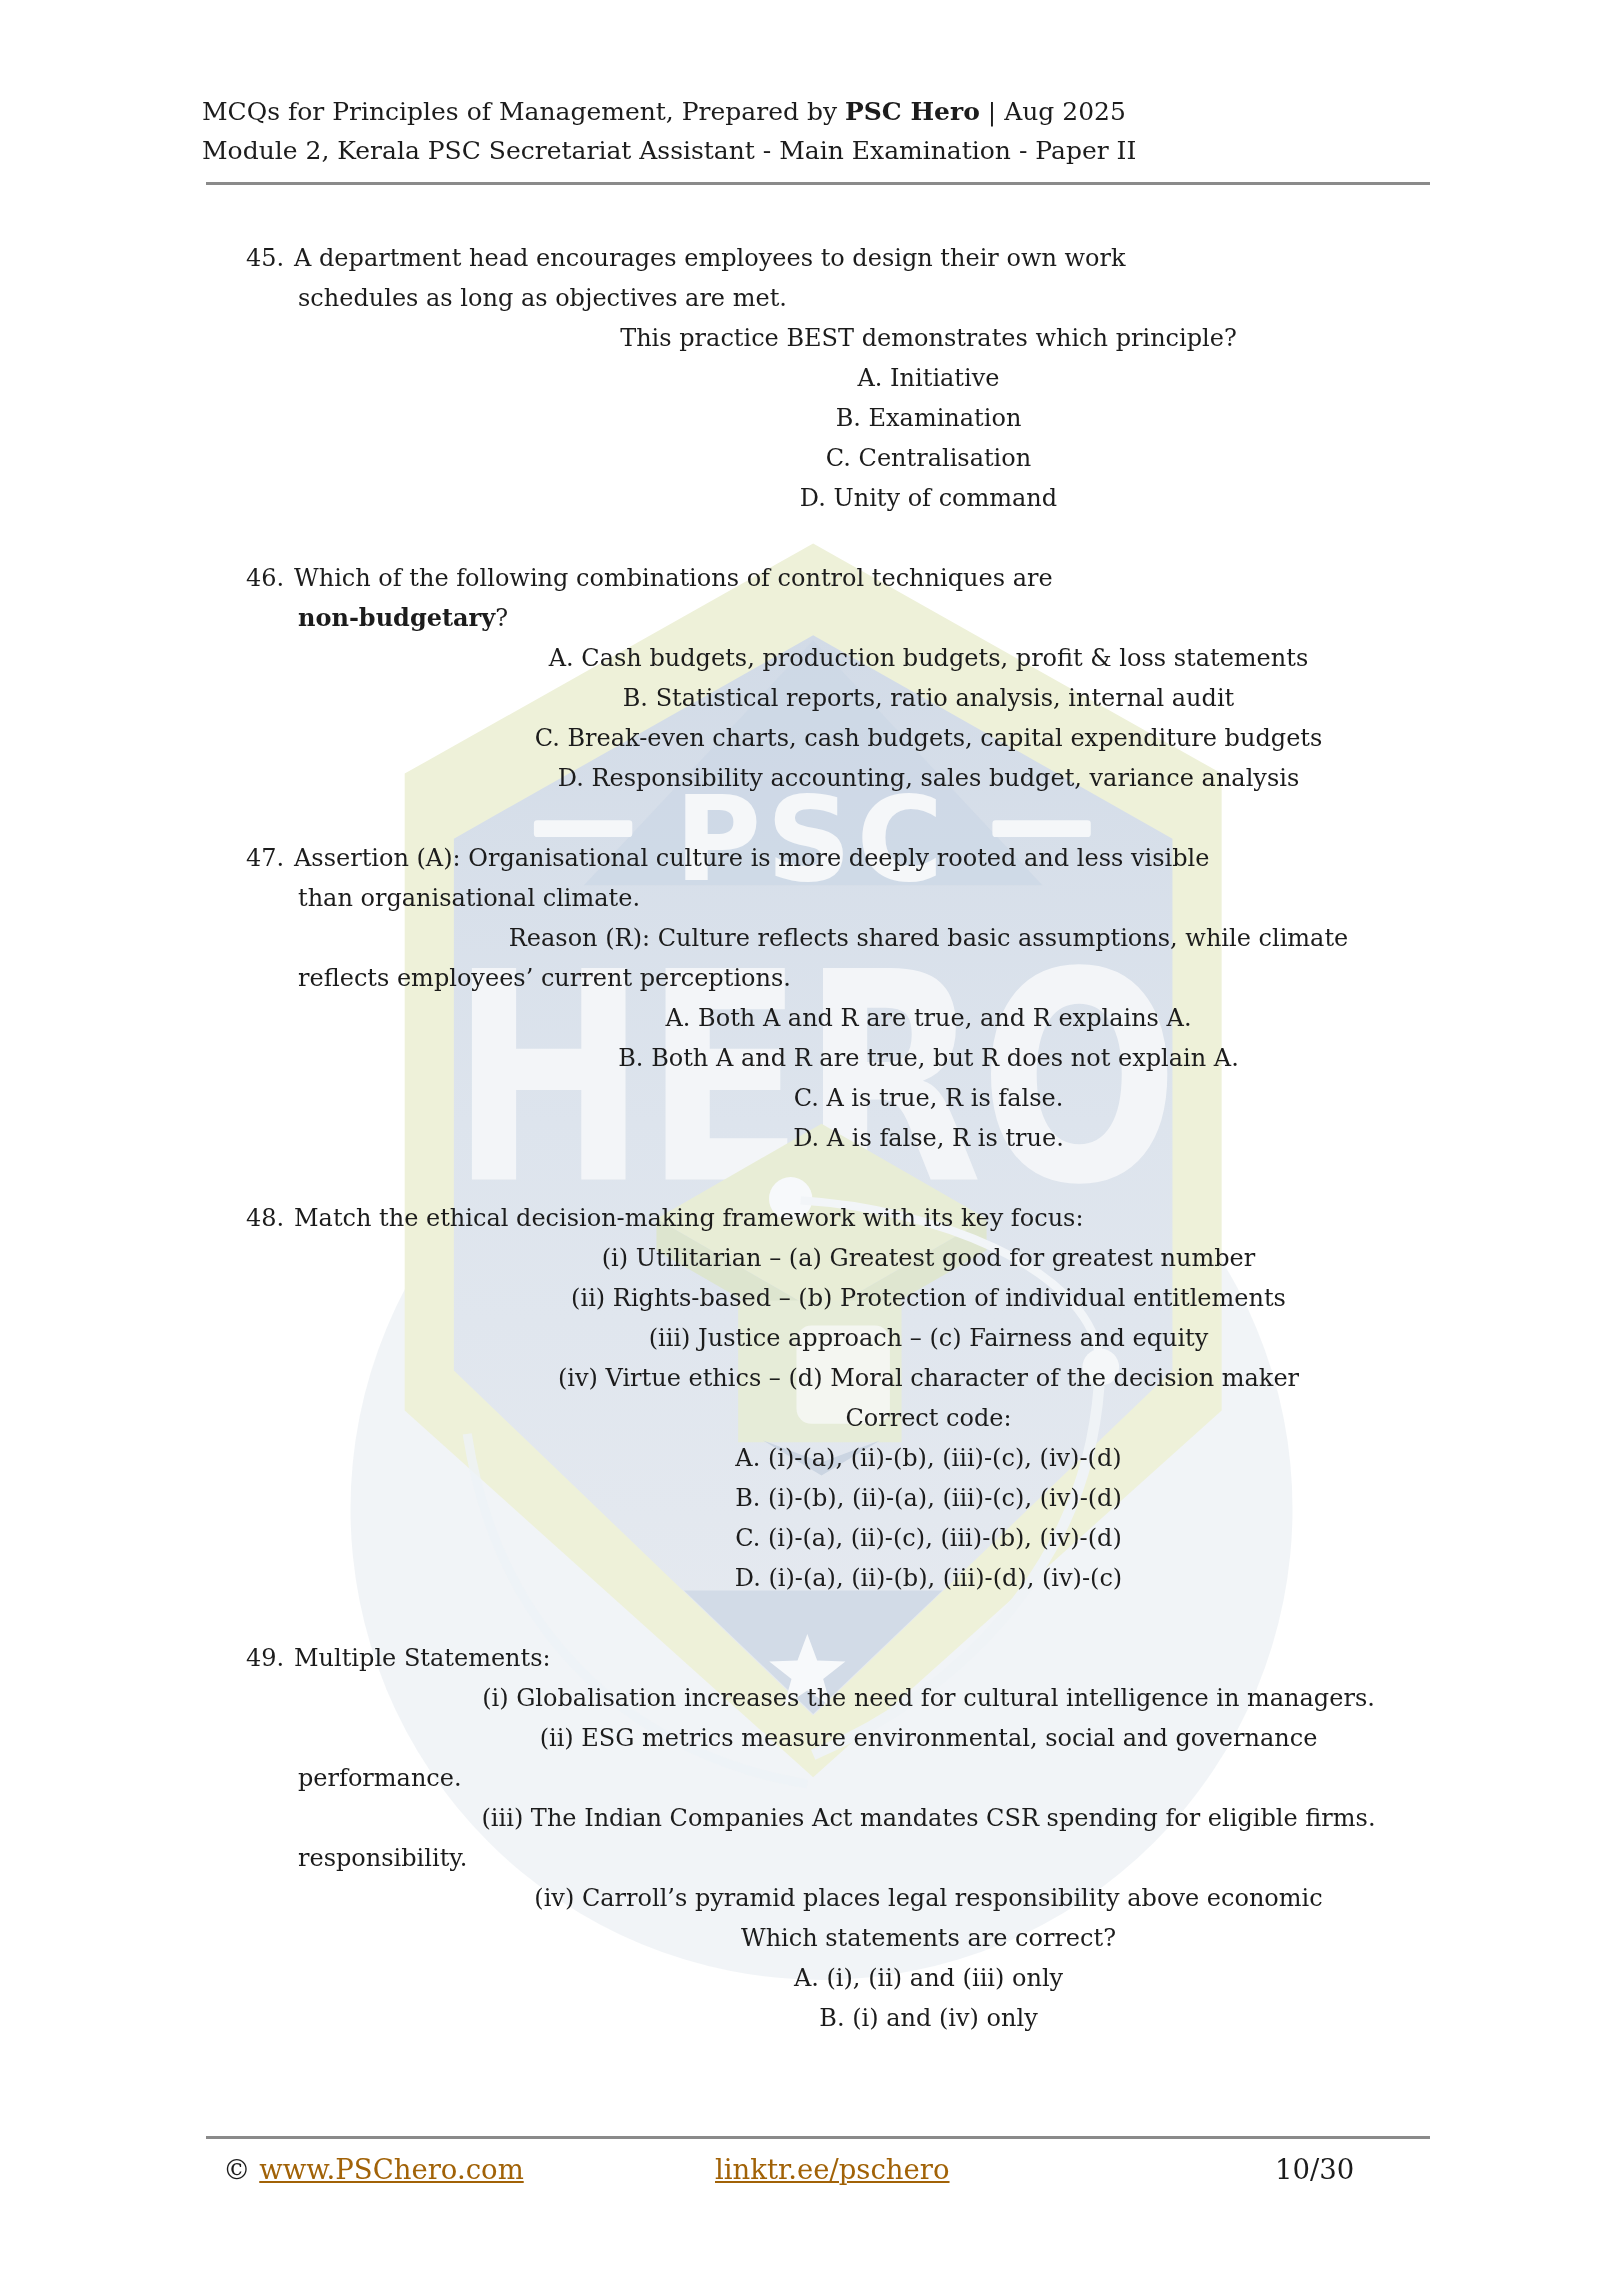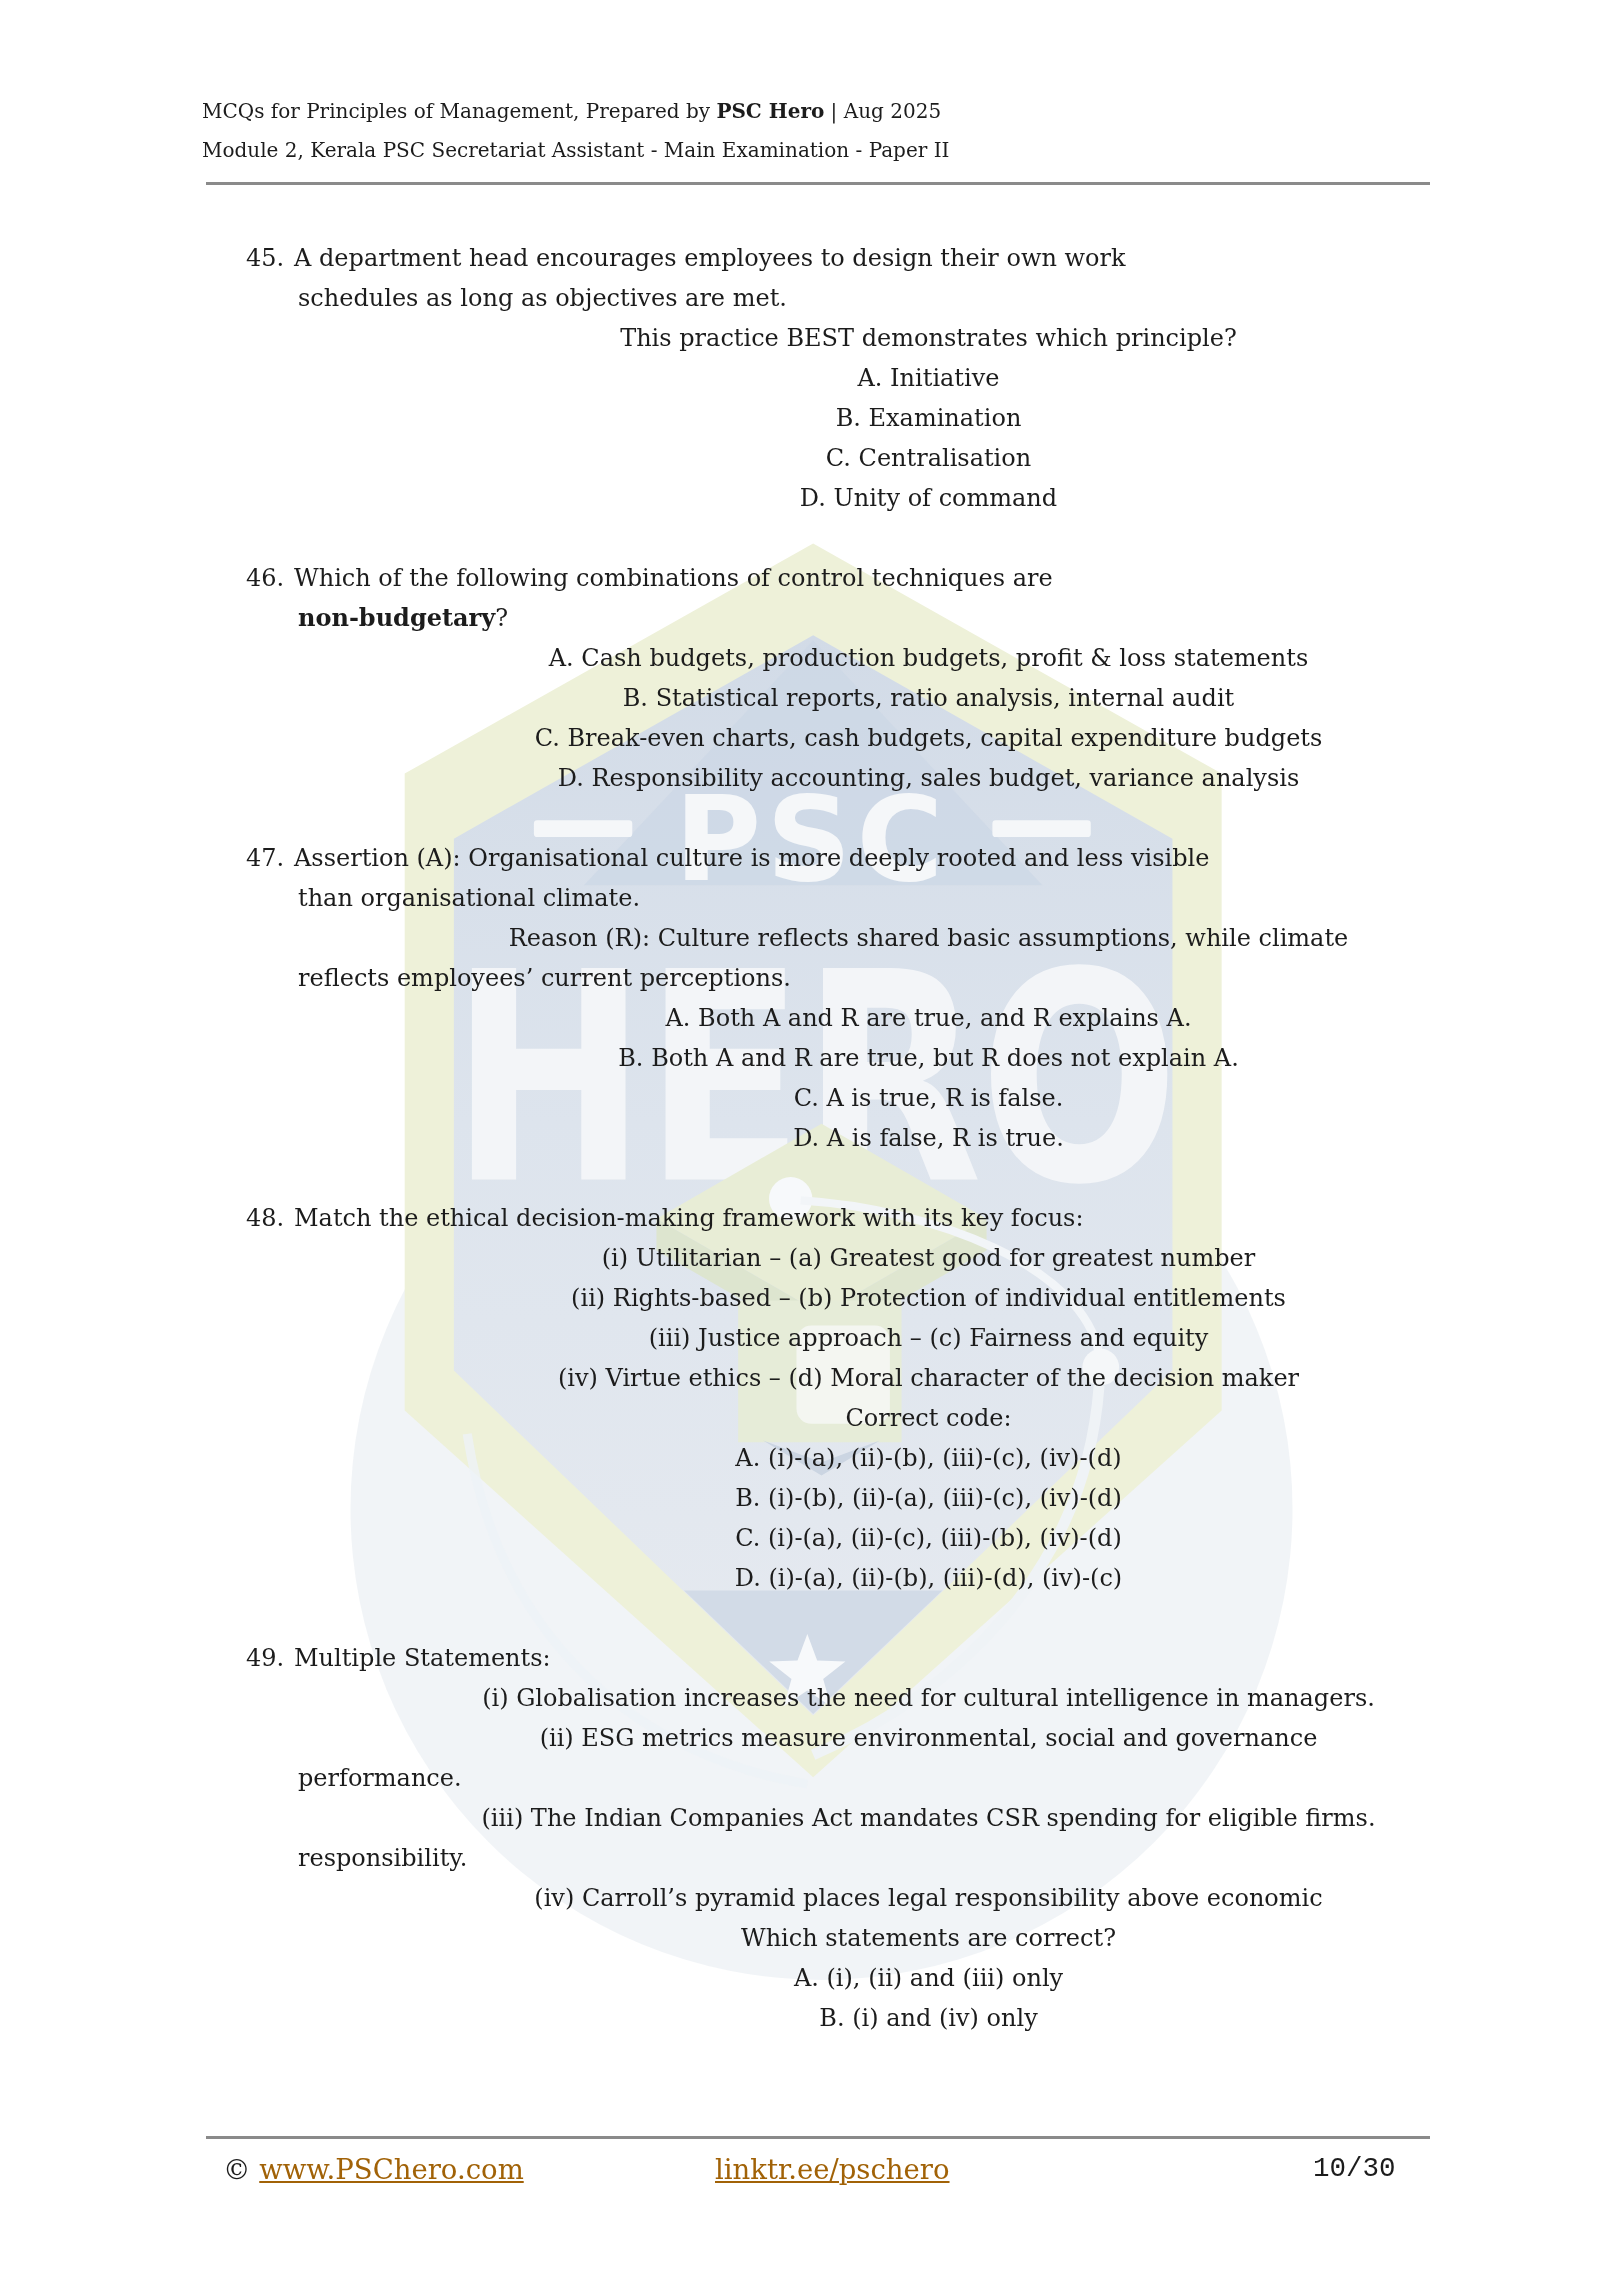--- a/index.html
+++ b/index.html
@@ -7,40 +7,40 @@
     position:relative;
     width:1623px;height:2295px;
     background:#ffffff;
     font-family:"DejaVu Serif","Liberation Serif",serif;
     color:#1c1c1c;
     overflow:hidden;
   }
   .watermark{position:absolute;left:0;top:0;pointer-events:none;}
   .header{
     position:absolute;left:202px;top:92px;
-    font-size:20px;line-height:39px;white-space:nowrap;
+    font-size:25px;line-height:39px;white-space:nowrap;
   }
   .rule{position:absolute;left:206px;width:1224px;height:3.3px;background:#8a8a8a;}
   .rule-top{top:182px;}
   .rule-bottom{top:2136px;}
   .questions{
     position:absolute;left:0;top:238px;
     padding-left:246px;width:1301px;
     font-size:24px;line-height:40px;white-space:nowrap;
   }
   .q{margin-bottom:40px;}
   .line{height:40px;}
   .l-first{padding-left:48px;}
   .q-num{display:inline-block;width:48px;margin-left:-48px;}
   .l-cont{padding-left:52px;}
   .l-opt{padding-left:64px;text-align:center;}
   .footer{position:absolute;top:2153px;left:0;width:100%;font-size:27.5px;white-space:nowrap;}
   .f-copy{position:absolute;left:223px;}
   .f-link2{position:absolute;left:715px;}
-  .f-page{position:absolute;left:1313px;font-family:Liberation Mono, monospace;}
+  .f-page{position:absolute;left:1275px;}
   a{color:#a16207;text-decoration:underline;cursor:pointer;}
   b{font-weight:bold;}
 </style>
 </head>
 <body>
 
 <div class="page">
 
   <svg class="watermark" width="1623" height="2295" viewBox="0 0 1946 2753">
     <defs>

